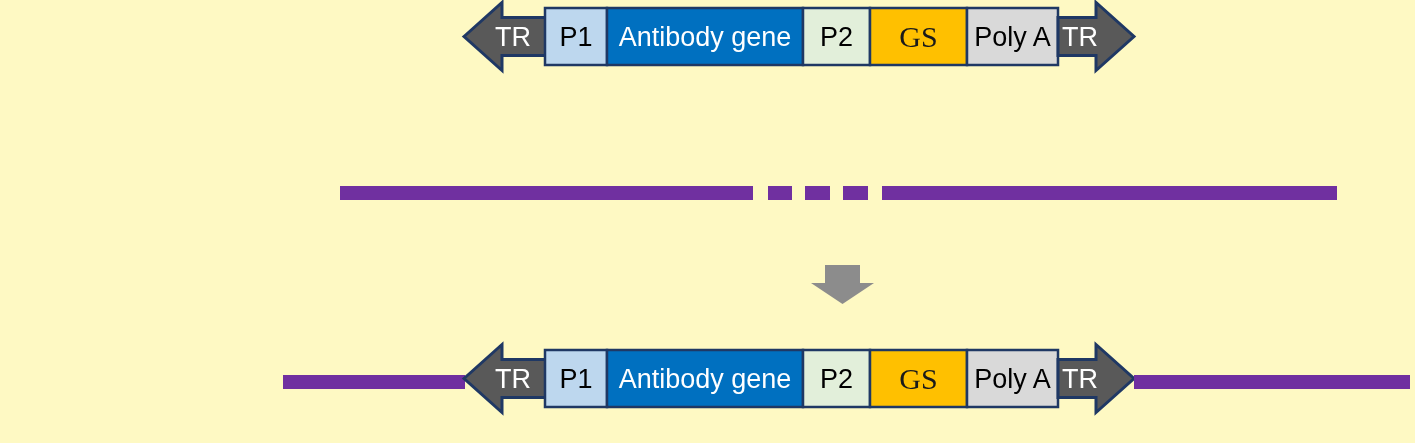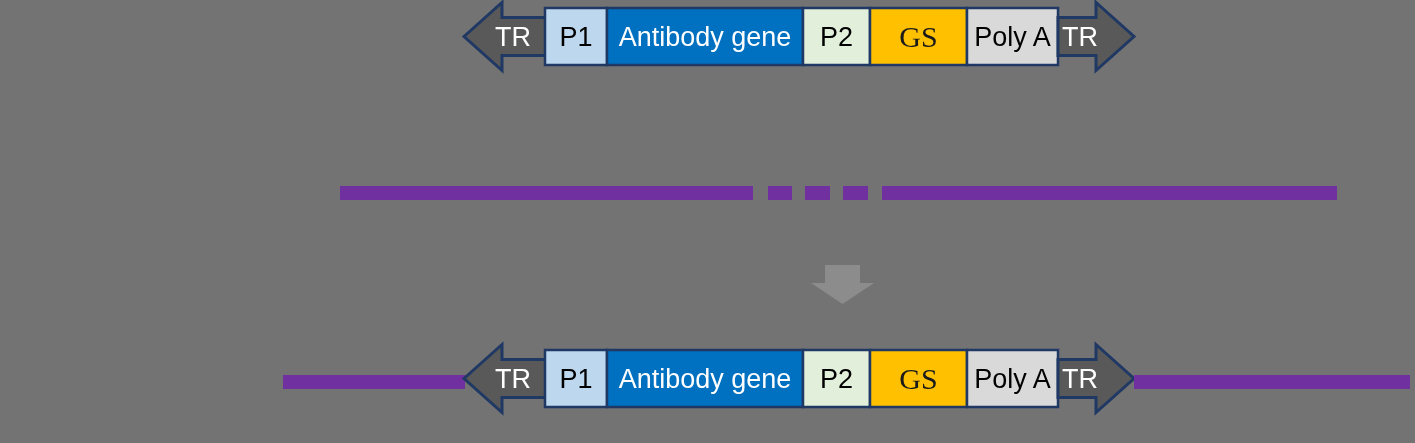--- a/index.html
+++ b/index.html
@@ -7,21 +7,21 @@
     padding: 0;
     background: #000000;
     width: 1415px;
     height: 443px;
     overflow: hidden;
   }
   .stage {
     position: relative;
     width: 1415px;
     height: 443px;
-    background: #737373;
+    background: #fef9c3;
   }
   svg { display: block; }
   .box-label {
     font-family: "Liberation Sans", sans-serif;
     font-size: 27px;
     fill: #000000;
   }
   .box-label.light { fill: #ffffff; }
   .gs-label {
     font-family: "Liberation Serif", serif;

